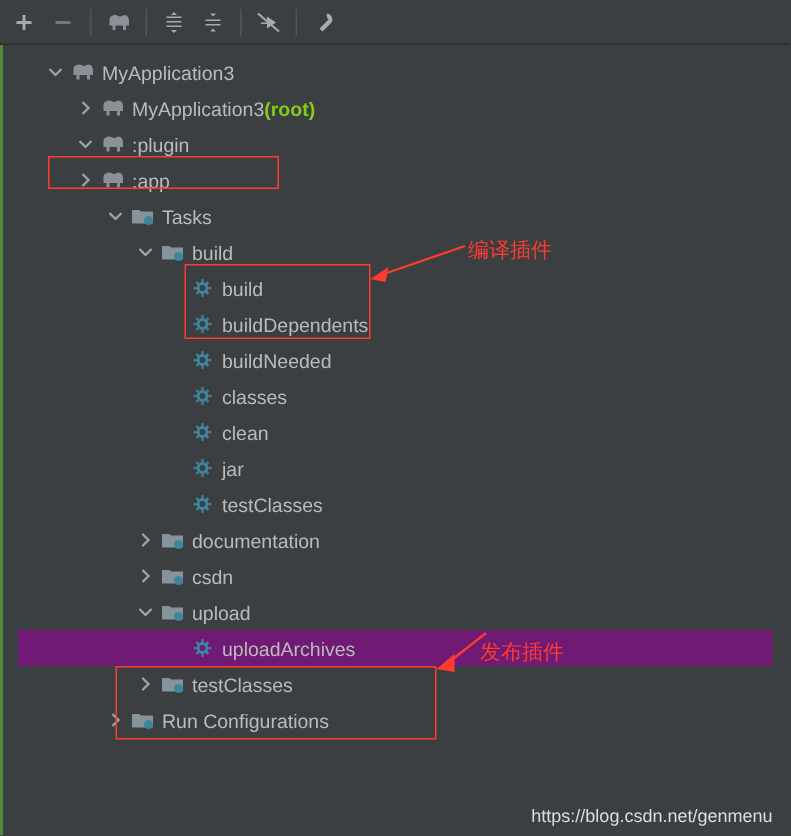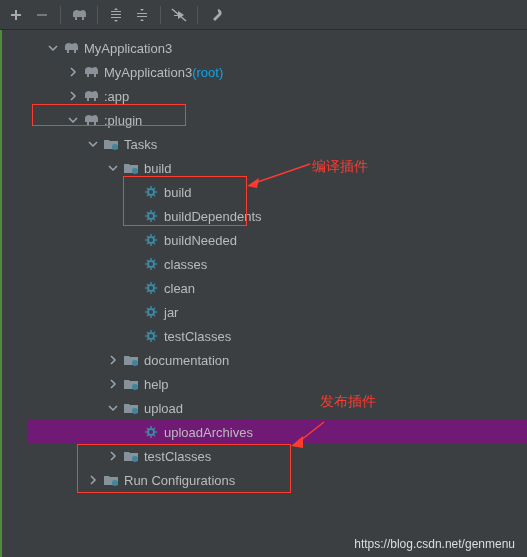--- a/index.html
+++ b/index.html
@@ -29,22 +29,21 @@
     cursor: pointer;
   }
   .tb-btn svg { display: block; }
   .tb-sep {
     width: 1px; height: 18px;
     background: #555;
     margin: 0 4px;
   }
   
   .tree {
-    padding: 6px 0;
-    margin-left: 28px;
+    padding: 6px 12px;
   }
   .row {
     display: flex;
     align-items: center;
     height: 24px;
     white-space: nowrap;
   }
   .row.selected {
     background: #701a75;
     text-align: center;
@@ -57,21 +56,21 @@
     color: #9aa7b0;
     cursor: pointer;
   }
   .arrow svg { display: block; }
   .icon {
     width: 18px; height: 18px;
     display: flex; align-items: center; justify-content: center;
     margin-right: 4px;
   }
   .label { color: #bbbbbb; }
-  .label.muted { color: #0ea5e9; }
+  .label.muted { color: #84cc16; font-weight: bold; }
   
   .redbox {
     position: absolute;
     border: 1.5px solid #ff3b30;
     pointer-events: none;
   }
   .anno {
     position: absolute;
     color: #ff3b30;
     font-size: 14px;
@@ -176,44 +175,44 @@
         </svg>
       </span>
     <span class="label">MyApplication3</span>
       <span class="label muted"> (root)</span>
   </div>
 
   <div class="row">
     <span class="indent" style="width:38px"></span>
     <span class="arrow">
         <svg width="10" height="10">
-          <path d="M3 1l4 4-4 4" stroke="#9aa7b0" fill="none" stroke-width="1.5"></path>
+          <path d="M1 3l4 4 4-4" stroke="#9aa7b0" fill="none" stroke-width="1.5"></path>
         </svg>
       </span>
     <span class="icon">
         <svg width="16" height="14" viewBox="0 0 16 14">
           <path d="M2 5c0-2 2-3 4-3 1 0 2 1 3 1s2-1 3-1c2 0 3 2 3 4v3h-2v3h-2V9H6v3H4V9H2V5z" fill="#8a9199"></path>
         </svg>
       </span>
+    <span class="label">:plugin</span>
+  </div>
+
+  <div class="row">
+    <span class="indent" style="width:38px"></span>
+    <span class="arrow">
+        <svg width="10" height="10">
+          <path d="M3 1l4 4-4 4" stroke="#9aa7b0" fill="none" stroke-width="1.5"></path>
+        </svg>
+      </span>
+    <span class="icon">
+        <svg width="16" height="14" viewBox="0 0 16 14">
+          <path d="M2 5c0-2 2-3 4-3 1 0 2 1 3 1s2-1 3-1c2 0 3 2 3 4v3h-2v3h-2V9H6v3H4V9H2V5z" fill="#8a9199"></path>
+        </svg>
+      </span>
     <span class="label">:app</span>
-  </div>
-
-  <div class="row">
-    <span class="indent" style="width:38px"></span>
-    <span class="arrow">
-        <svg width="10" height="10">
-          <path d="M1 3l4 4 4-4" stroke="#9aa7b0" fill="none" stroke-width="1.5"></path>
-        </svg>
-      </span>
-    <span class="icon">
-        <svg width="16" height="14" viewBox="0 0 16 14">
-          <path d="M2 5c0-2 2-3 4-3 1 0 2 1 3 1s2-1 3-1c2 0 3 2 3 4v3h-2v3h-2V9H6v3H4V9H2V5z" fill="#8a9199"></path>
-        </svg>
-      </span>
-    <span class="label">:plugin</span>
   </div>
 
   <div class="row">
     <span class="indent" style="width:58px"></span>
     <span class="arrow">
         <svg width="10" height="10">
           <path d="M1 3l4 4 4-4" stroke="#9aa7b0" fill="none" stroke-width="1.5"></path>
         </svg>
       </span>
     <span class="icon">
@@ -334,21 +333,21 @@
         <svg width="10" height="10">
           <path d="M3 1l4 4-4 4" stroke="#9aa7b0" fill="none" stroke-width="1.5"></path>
         </svg>
       </span>
       <span class="icon">
         <svg width="16" height="14" viewBox="0 0 16 14">
           <path d="M1 3h5l1 1h8v8H1z" fill="#87939a"></path>
           <circle cx="12" cy="10" r="3" fill="#3e86a0"></circle>
         </svg>
       </span>
-      <span class="label">help</span>
+      <span class="label">csdn</span>
     </div>
 
 
   <div class="row">
       <span class="indent" style="width:78px"></span>
       <span class="arrow">
         <svg width="10" height="10">
           <path d="M1 3l4 4 4-4" stroke="#9aa7b0" fill="none" stroke-width="1.5"></path>
         </svg>
       </span>
@@ -413,15 +412,15 @@
 <svg class="arrow-line" style="left:247px; top:158px" width="65" height="30">
   <line x1="63" y1="6" x2="5" y2="26" stroke="#ff3b30" stroke-width="1.5"></line>
   <polygon points="0,28 12,20 10,30" fill="#ff3b30"></polygon>
 </svg>
 <svg class="arrow-line" style="left:291px; top:418px" width="35" height="30">
   <line x1="33" y1="4" x2="5" y2="26" stroke="#ff3b30" stroke-width="1.5"></line>
   <polygon points="0,28 12,18 12,30" fill="#ff3b30"></polygon>
 </svg>
 
 <div class="anno" style="left:312px; top:158px">编译插件</div>
-<div class="anno" style="left:320px; top:393px">发布插件</div>
+<div class="anno" style="left:320px; top:426px">发布插件</div>
 
 <div class="watermark">https://blog.csdn.net/genmenu</div>
 
 </body></html>

